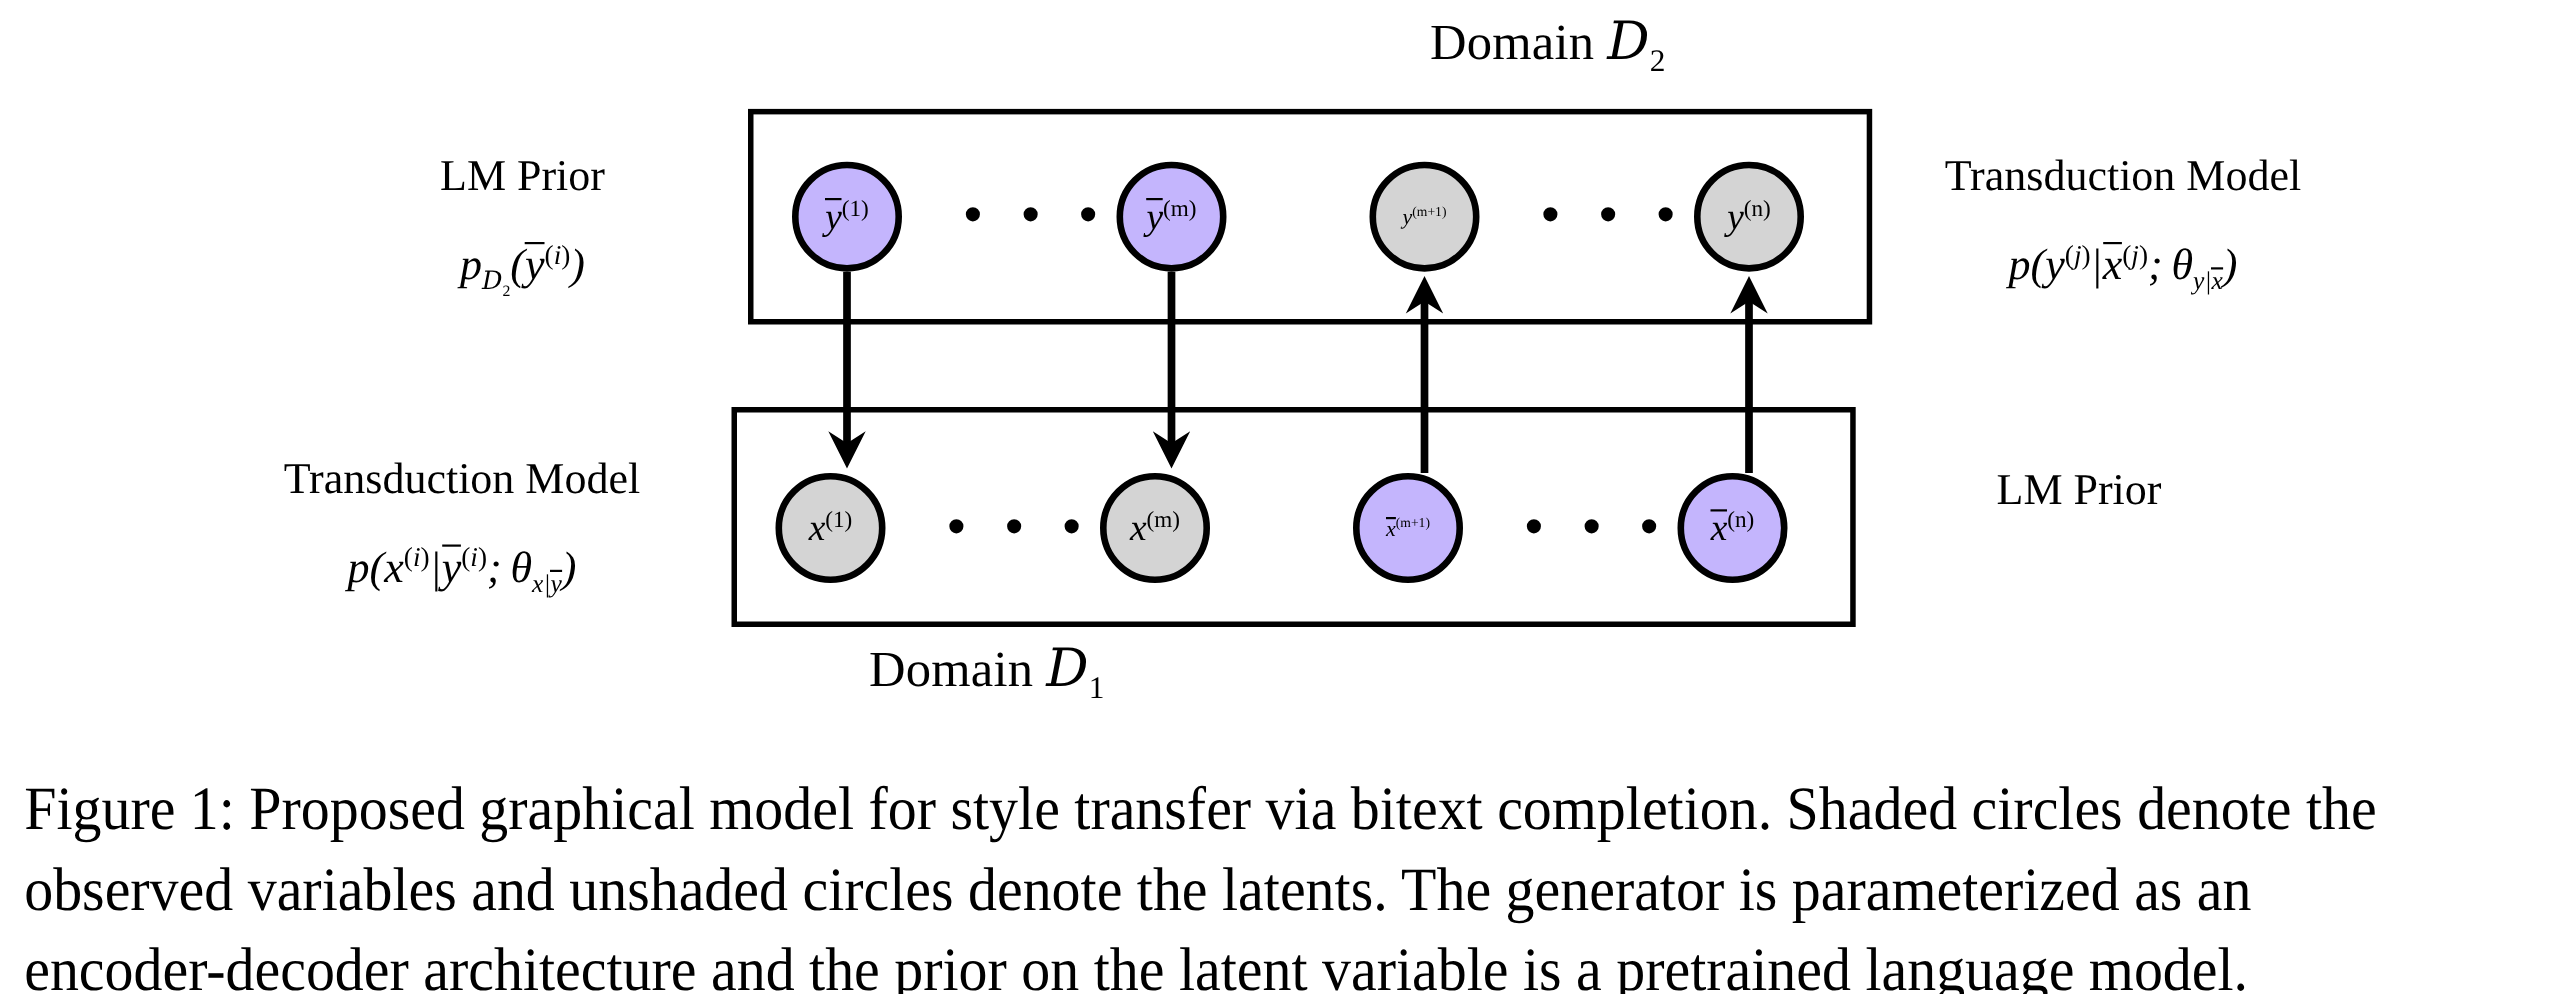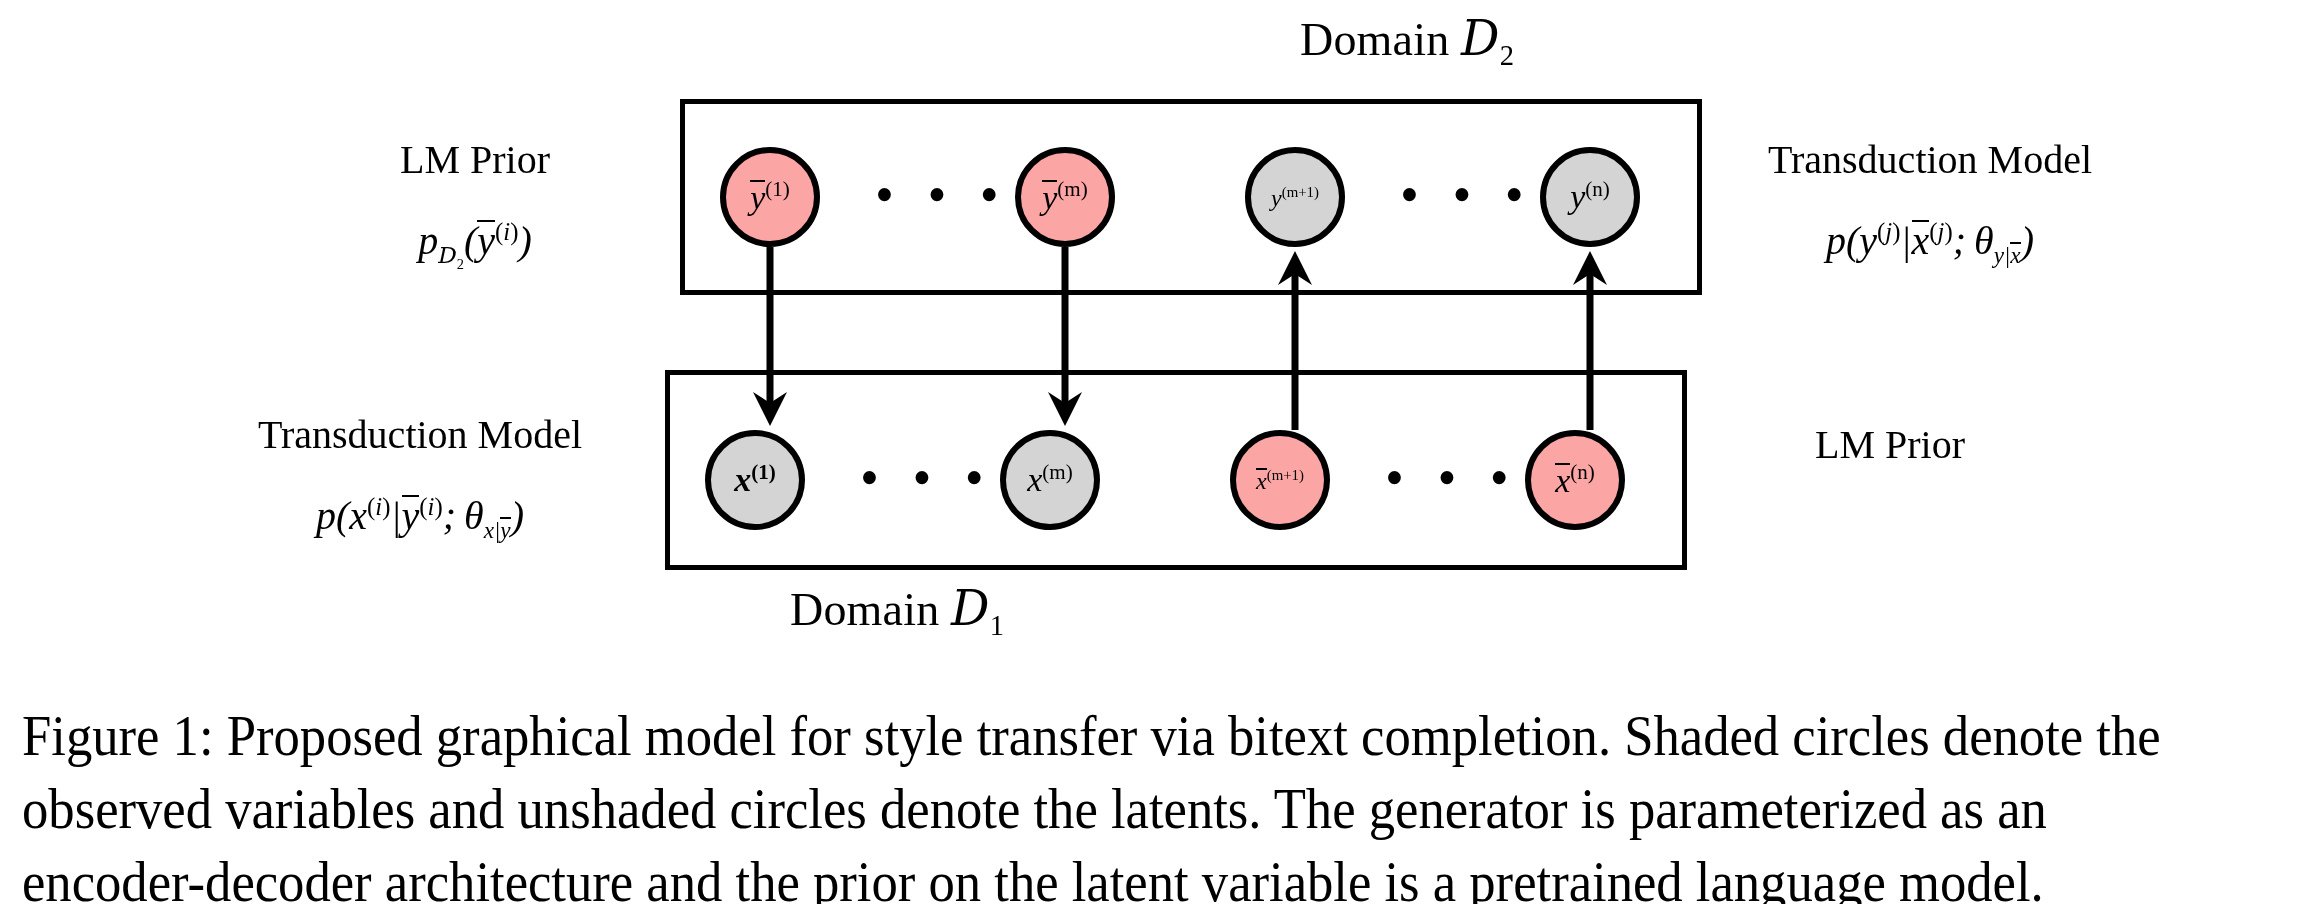--- a/index.html
+++ b/index.html
@@ -30,24 +30,24 @@
 
   
   .mi{font-style:italic;}
   .up{font-size:.62em;vertical-align:super;font-style:normal;}
   .dn{font-size:.58em;vertical-align:sub;font-style:italic;}
   .ovb{border-top:2px solid #000;padding-top:0px;display:inline-block;line-height:.95;}
 
   
   .node{position:absolute;width:100px;height:100px;border:6px solid #000;border-radius:50%;
         box-sizing:border-box;display:flex;align-items:center;justify-content:center;
-        background:#fca5a5;}
+        background:#c4b5fd;}
   .node.shaded{background:#d4d4d4;}
   .node .lbl{font-size:34px;font-style:italic;white-space:nowrap;line-height:1;}
-  .node .lbl.small{font-size:24px;}
+  .node .lbl.small{font-size:20px;}
 
   
   .dots{position:absolute;font-size:54px;letter-spacing:10px;line-height:1;color:#000;}
 
   
   .arrow-svg{position:absolute;left:0;top:0;width:2322px;height:904px;pointer-events:none;}
 
   
   #caption{position:absolute;left:22px;top:700px;width:2286px;font-size:56px;line-height:1.30;
            text-align:left;transform:scaleX(.94);transform-origin:left top;}
@@ -114,21 +114,21 @@
       </div>
       <div class="node" style="left: 1015px; top: 147px;">
         <span class="lbl"><span class="ovb">y</span><span class="up">(m)</span></span>
       </div>
       <div class="node shaded" style="left: 1245px; top: 147px;">
         <span class="lbl small"><span>y</span><span class="up">(m+1)</span></span>
       </div>
       <div class="node shaded" style="left: 1540px; top: 147px;">
         <span class="lbl"><span>y</span><span class="up">(n)</span></span>
       </div>
-      <div class="node shaded" style="left: 705px; top: 430px; font-weight: bold;">
+      <div class="node shaded" style="left: 705px; top: 430px;">
         <span class="lbl"><span>x</span><span class="up">(1)</span></span>
       </div>
       <div class="node shaded" style="left: 1000px; top: 430px;">
         <span class="lbl"><span>x</span><span class="up">(m)</span></span>
       </div>
       <div class="node" style="left: 1230px; top: 430px;">
         <span class="lbl small"><span class="ovb">x</span><span class="up">(m+1)</span></span>
       </div>
       <div class="node" style="left: 1525px; top: 430px;">
         <span class="lbl"><span class="ovb">x</span><span class="up">(n)</span></span>

